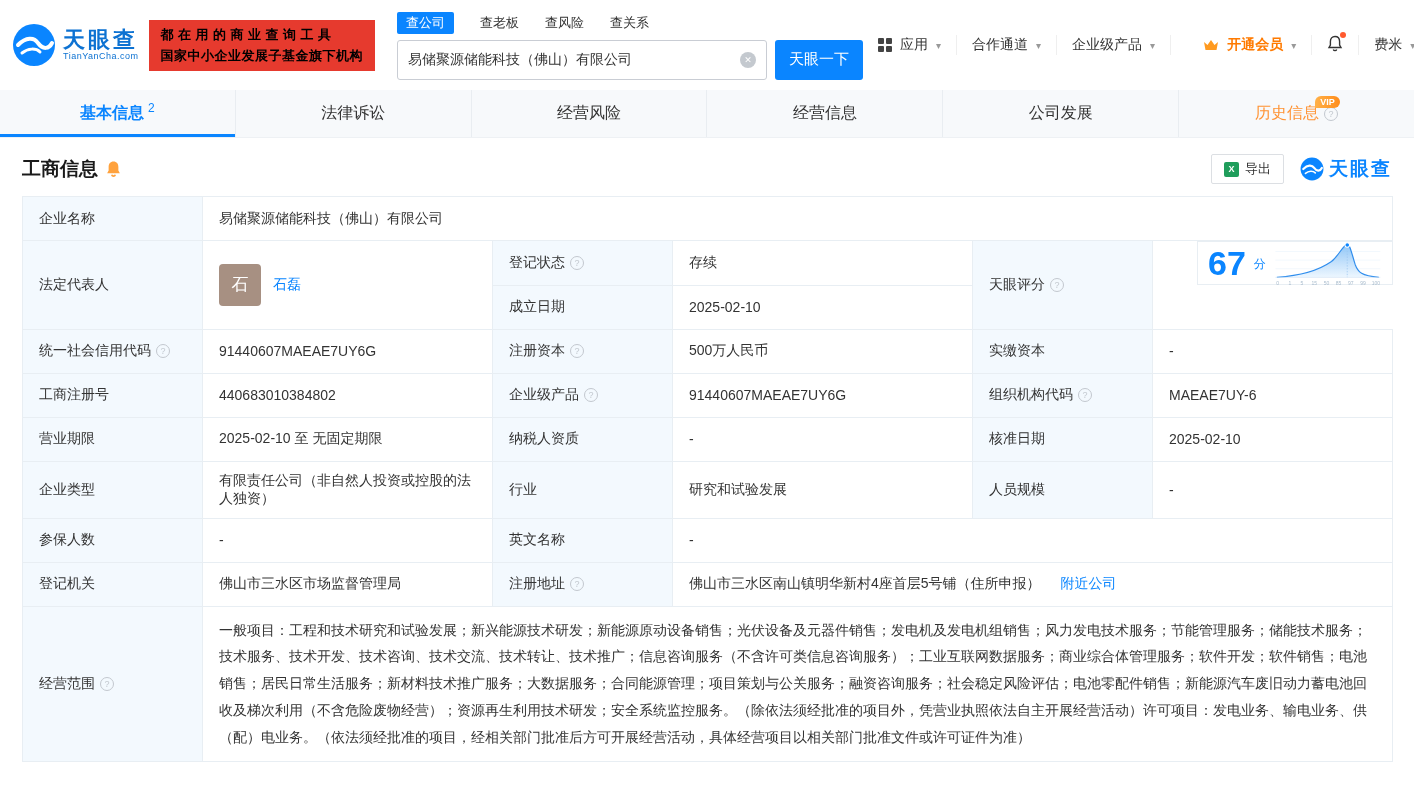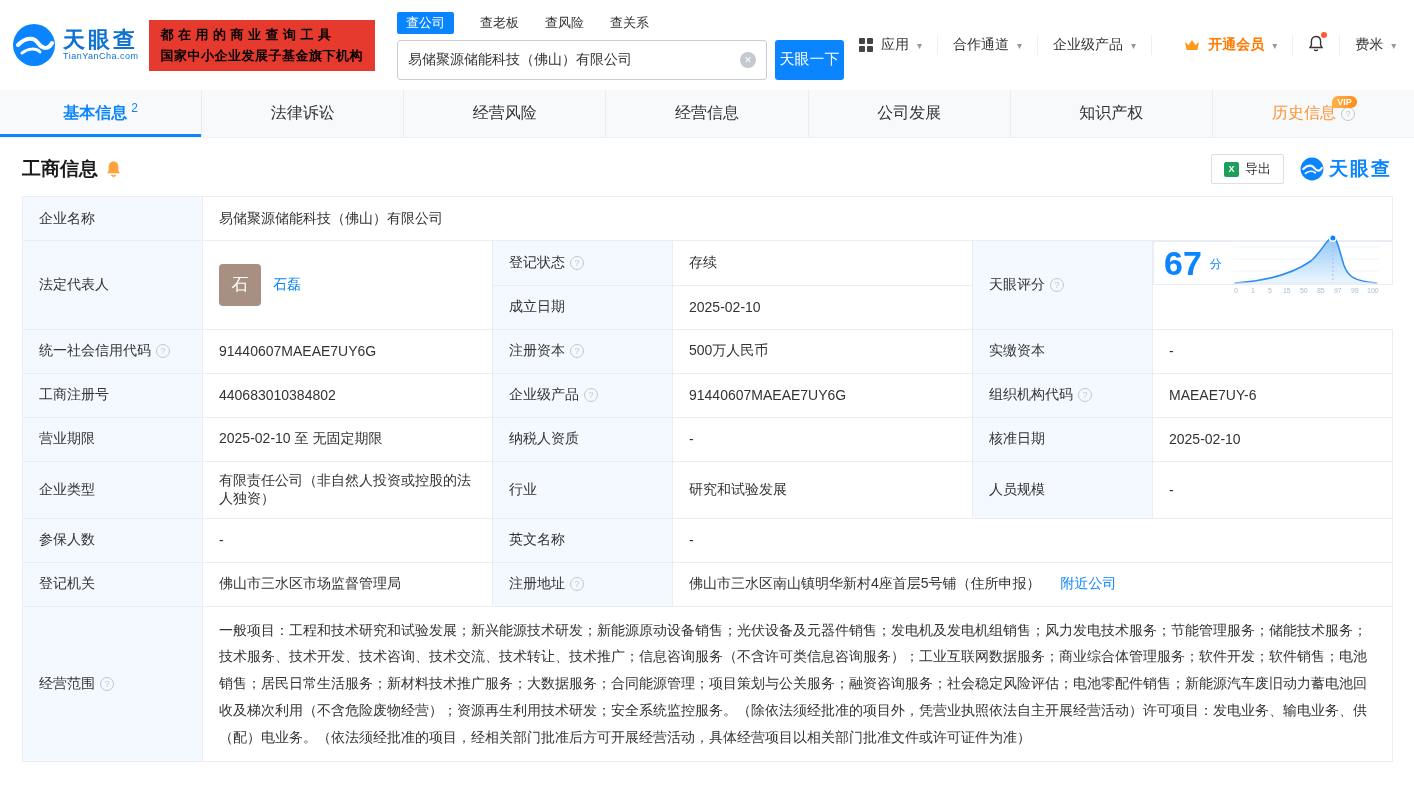--- a/index.html
+++ b/index.html
@@ -18,21 +18,21 @@
   .slogan .l1 { font-size:13px; letter-spacing:4.5px; white-space:nowrap; }
   .slogan .l2 { font-size:13px; letter-spacing:0.5px; white-space:nowrap; margin-top:3px; }
   .search-area { margin-left:22px; display:flex; flex-direction:column; }
   .search-tabs { display:flex; align-items:center; gap:26px; height:24px; margin-bottom:5px; }
   .search-tab { font-size:13px; color:#333; cursor:pointer; }
   .search-tab.active { background:#0a85ff; color:#fff; padding:2px 9px; border-radius:2px; }
   .search-row { display:flex; align-items:center; }
   .search-box { position:relative; width:370px; height:40px; border:1px solid #c9cdd4; border-radius:3px; display:flex; align-items:center; background:#fff; }
   .search-box input { border:none; outline:none; width:330px; height:36px; padding:0 10px; font-size:14px; color:#333; font-family:inherit; background:transparent; }
   .clear-btn { position:absolute; right:10px; width:16px; height:16px; border-radius:50%; background:#c4c9cf; color:#fff; font-size:9px; display:flex; align-items:center; justify-content:center; cursor:pointer; }
-  .search-btn { margin-left:8px; width:69px; height:40px; background:#0a85ff; color:#fff; border:none; font-size:15px; border-radius:3px; cursor:pointer; font-family:inherit; }
+  .search-btn { margin-left:8px; width:88px; height:40px; background:#0a85ff; color:#fff; border:none; font-size:15px; border-radius:3px; cursor:pointer; font-family:inherit; }
   .top-nav { margin-left:auto; display:flex; align-items:center; }
   .nav-item { display:flex; align-items:center; gap:8px; padding:0 15px; font-size:14px; color:#333; cursor:pointer; border-left:1px solid #efefef; height:20px; white-space:nowrap; }
   .nav-item:first-child { border-left:none; }
   .nav-item.vip { color:#ff7a00; font-weight:bold;padding-left:32px; }
   .chev { font-size:10px; color:#999; }
   .nav-bell { position:relative; }
   .nav-bell .dot { position:absolute; top:-3px; right:-3px; width:6px; height:6px; border-radius:50%; background:#ff5a2e; }
   
   .tabbar { height:48px; background:#f7f9fb; border-bottom:1px solid #eef1f4; display:flex; }
   .tab { flex:1; display:flex; align-items:center; justify-content:center; font-size:16px; color:#333; position:relative; cursor:pointer; border-left:1px solid #e9edf1; }
@@ -47,21 +47,21 @@
   .section-head { display:flex; align-items:center; padding:16px 22px 12px; }
   .section-title { font-size:19px; font-weight:bold; color:#1a1a1a; display:flex; align-items:center; gap:7px; }
   .section-right { margin-left:auto; display:flex; align-items:center; gap:16px; }
   .export-btn { display:flex; align-items:center; gap:6px; border:1px solid #dcdfe3; background:#fff; border-radius:2px; height:30px; padding:0 12px; font-size:13px; color:#333; cursor:pointer; font-family:inherit; }
   .excel-ic { width:15px; height:15px; background:#1f9d5b; border-radius:2px; color:#fff; font-size:9px; font-weight:bold; display:flex; align-items:center; justify-content:center; }
   .watermark { display:flex; align-items:center; gap:5px; }
   .watermark .logo-icon { width:24px; height:24px; flex:0 0 24px; }
   .watermark .wm-txt { font-size:19px; font-weight:bold; color:#0a85ff; letter-spacing:2px; }
   
   table.info { border-collapse:collapse; width:1370px; margin:0 22px 24px; table-layout:fixed; }
-  table.info td { border:1px solid #e8eef3; font-size:14px; color:#333; padding:10px 16px; height:44px; vertical-align:middle; word-break:break-all; }
+  table.info td { border:1px solid #e8eef3; font-size:14px; color:#333; padding:10px 16px; height:44px; vertical-align:middle; word-break:break-all;margin-left:44px; }
   td.lbl { background:#f3f9fe; color:#444; }
   .lbl-in { display:flex; align-items:center; }
   .green { color:#2aa515; }
   .rep { display:flex; align-items:center; gap:12px; }
   .avatar { width:42px; height:42px; border-radius:4px; background:#a79082; color:#fff; font-size:17px; display:flex; align-items:center; justify-content:center; cursor:pointer; }
   .link { color:#0a85ff; cursor:pointer; text-decoration:none; }
   .score-cell { display:flex; align-items:center; gap:8px; padding:6px 10px !important; }
   .score-num { font-size:34px; font-weight:bold; color:#0a85ff; line-height:1; }
   .score-unit { font-size:12px; color:#0a85ff; align-self:flex-end; margin-bottom:5px; }
   .score-chart { flex:1; height:68px; }
@@ -156,23 +156,20 @@
     <span>法律诉讼</span>
   </div>
   <div class="tab">
     <span>经营风险</span>
   </div>
   <div class="tab">
     <span>经营信息</span>
   </div>
   <div class="tab">
     <span>公司发展</span>
-  </div>
-  <div class="tab">
-    <span>知识产权</span>
   </div>
   <div class="tab history">
     <span class="vip-tag">VIP</span>
     <span>历史信息</span>
     <span class="help">?</span>
   </div>
 </div>
 
 <div class="section-head">
   <div class="section-title">

